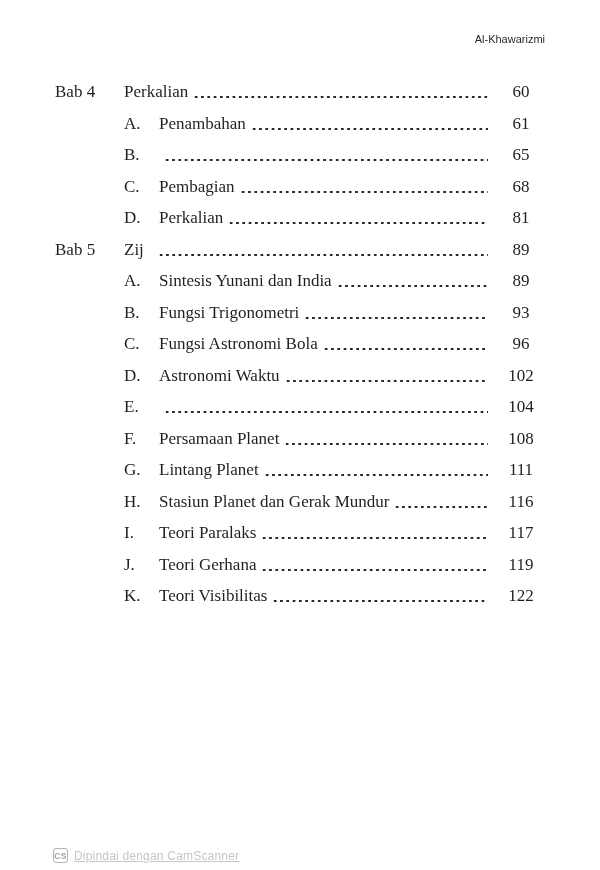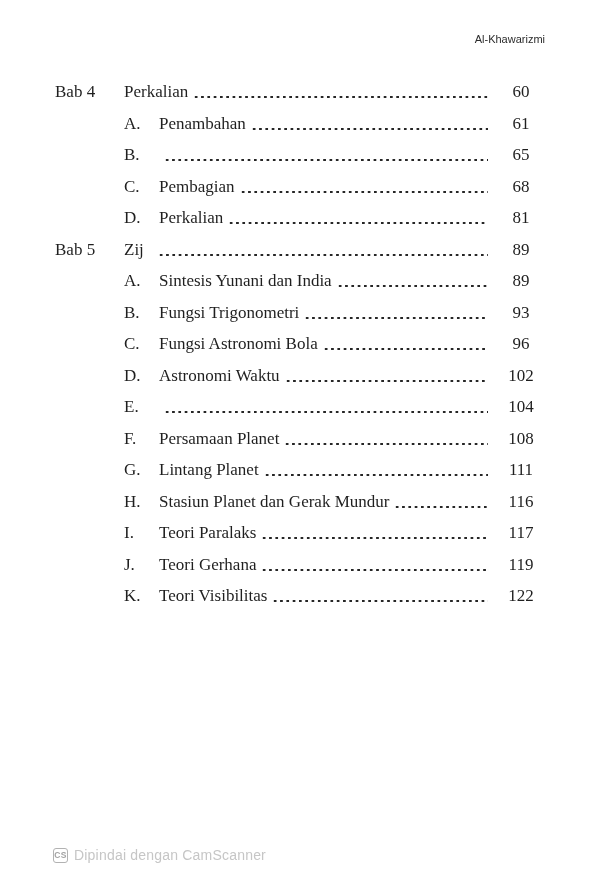--- a/index.html
+++ b/index.html
@@ -88,22 +88,23 @@
     border-radius: 3px;
     background: #ffffff;
     color: #a3a3a3;
     font-size: 8.5px;
     font-weight: 700;
     display: flex; align-items: center; justify-content: center;
     letter-spacing: 0.3px;
   }
   .scan-note {
     color: #c6c6c6;
-    font-size: 14px;
+    font-size: 12px;
     letter-spacing: 0.2px;
+    text-decoration: underline;
   }
 </style>
 </head>
 <body>
 
 <div class="page">
 
   <div class="running-head">Al-Khawarizmi</div>
 
   <div class="toc">

